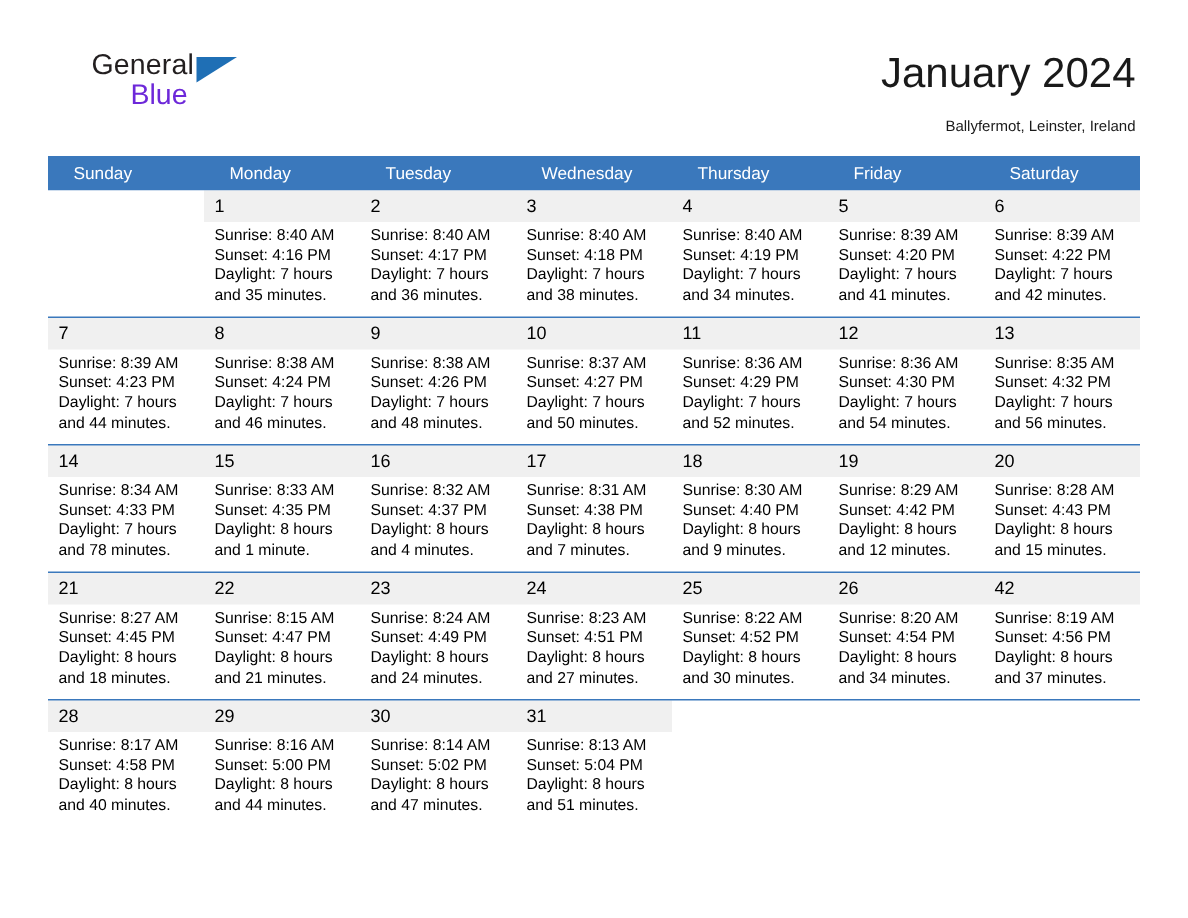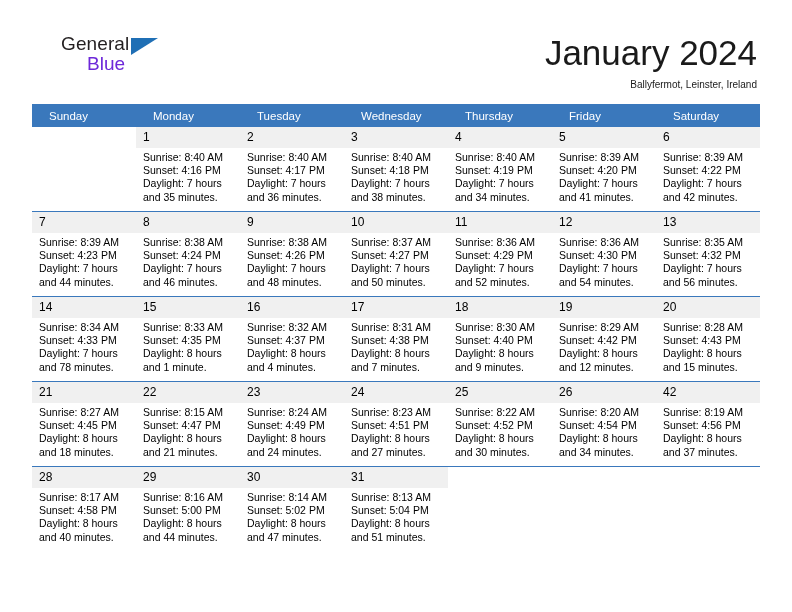--- a/index.html
+++ b/index.html
@@ -60,21 +60,21 @@
     left: 26px;
     top: 20px;
     font-size: 19px;
     color: #6d28d9;
     font-family: "Liberation Sans", sans-serif;
   }
   .title {
     position: absolute;
     right: 35px;
     top: 33px;
-    font-size: 35px;
+    font-size: 28px;
     color: #1a1a1a;
     text-align: right;
     white-space: nowrap;
   }
   .subtitle {
     position: absolute;
     right: 35px;
     top: 79px;
     font-size: 10px;
     color: #1a1a1a;

